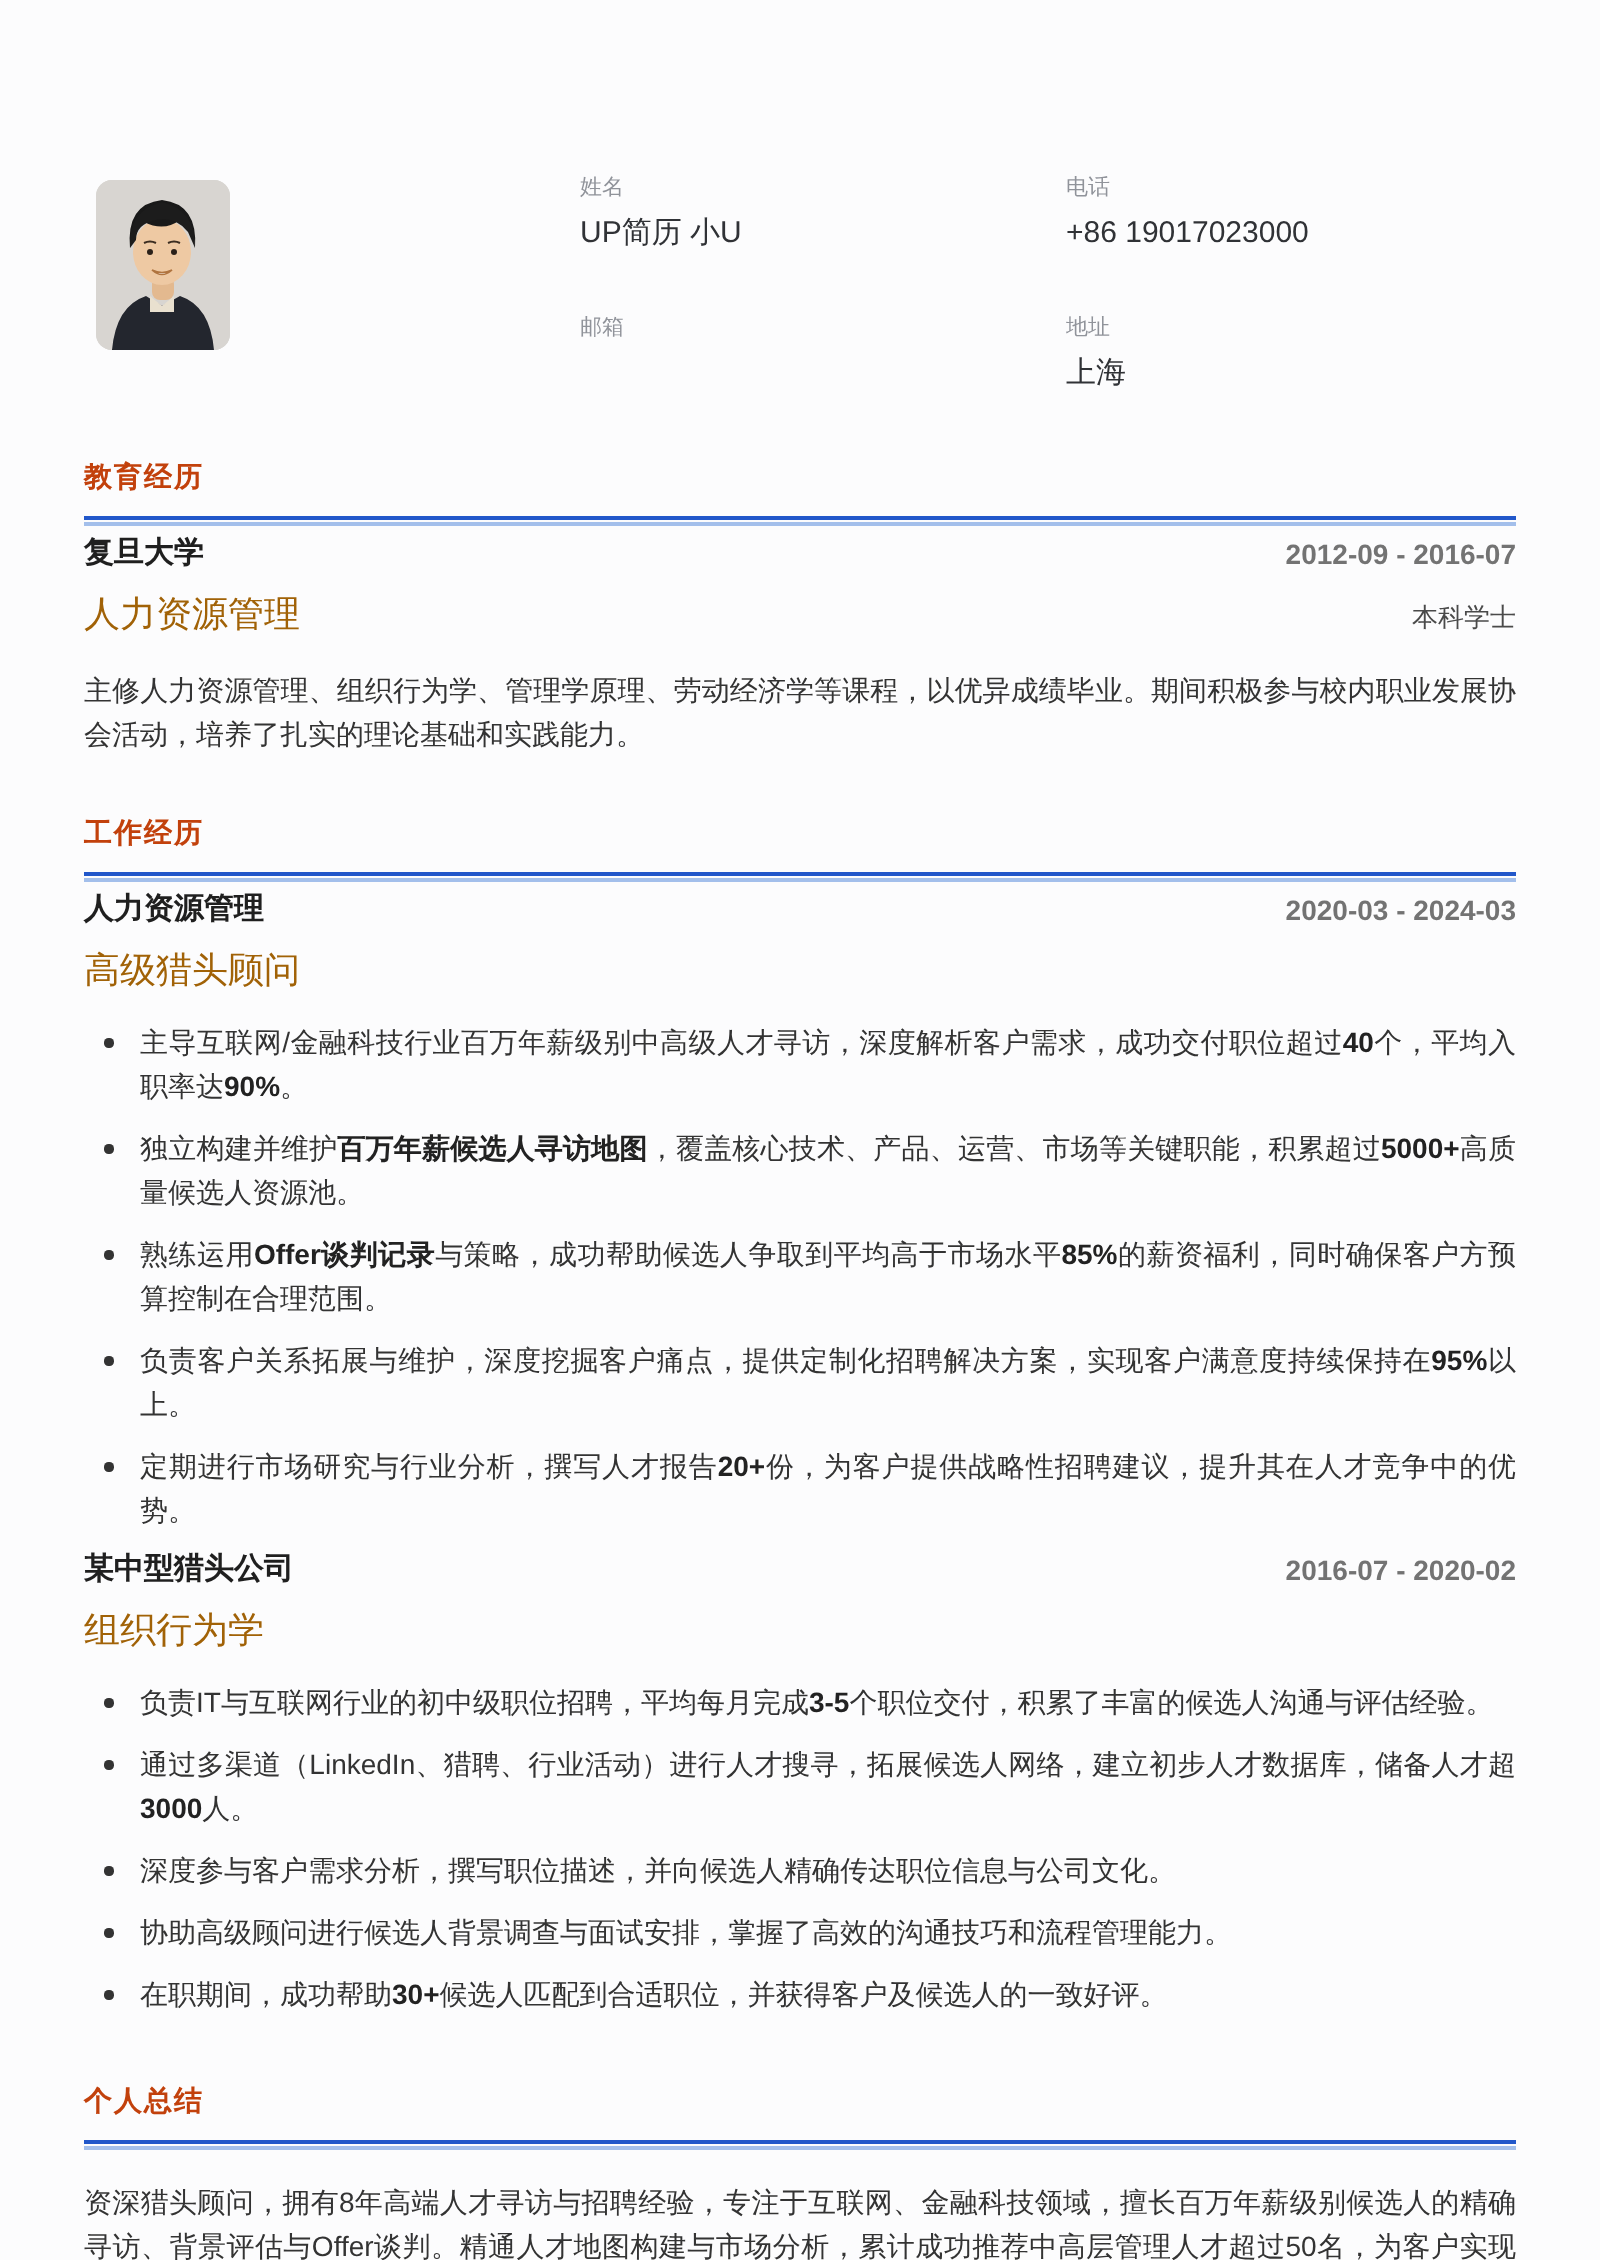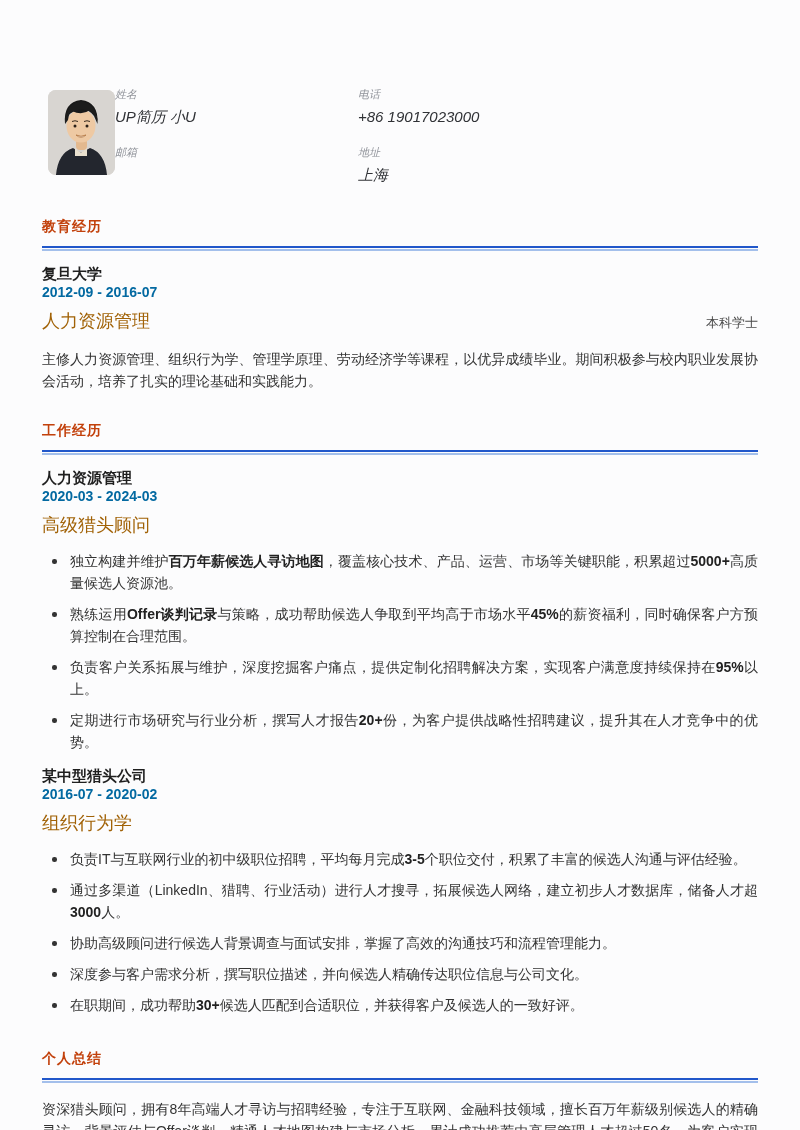--- a/index.html
+++ b/index.html
@@ -12,42 +12,43 @@
   .page{width:800px;height:1130px;position:relative;}
 
   
   .header{display:flex;align-items:flex-start;padding:88px 42px 0 48px;}
   .photo{
     width:67px;height:85px;border-radius:8px;overflow:hidden;flex:0 0 auto;
     margin-top:2px;background:#d8d6d3;
   }
   .photo svg{display:block;width:100%;height:100%;}
   .contact{
-    display:grid;grid-template-columns:243px 230px;row-gap:20px;font-style:italic;
+    margin-left:175px;
+    display:grid;grid-template-columns:243px 230px;row-gap:32px;
   }
   .field-label{display:block;font-size:11px;color:#90939a;line-height:13px;}
   .field-value{display:block;margin-top:7px;font-size:15px;color:#303236;line-height:18px;}
 
   
   .section{margin:0 42px;}
   .section-title{
     font-size:14px;font-weight:bold;color:#c2410c;line-height:21px;letter-spacing:1px;
   }
   .title-rule{
     margin-top:9px;height:1px;
     border-top:2.5px solid #2157ca;
     border-bottom:2px solid #a3bfeb;
   }
   .sec-education{margin-top:32px;}
   .sec-work{margin-top:28px;}
   .sec-summary{margin-top:32px;}
 
-  .entry-head{display:flex;justify-content:space-between;align-items:flex-start;margin-top:14px;flex-direction:column;}
+  .entry-head{display:flex;justify-content:space-between;align-items:center;margin-top:4px;}
   .entry-name{font-size:15px;font-weight:bold;color:#1f1f1f;}
-  .entry-date{font-size:14px;font-weight:bold;color:#0369a1;}
+  .entry-date{font-size:14px;font-weight:bold;color:#737373;}
   .entry-sub{display:flex;justify-content:space-between;align-items:baseline;margin-top:9px;}
   .entry-role{font-size:18px;color:#a16207;}
   .entry-degree{font-size:13px;color:#4a4a4a;}
 
   .para{margin-top:15px;font-size:14px;line-height:22px;color:#333;text-align:justify;}
 
   .bullets{list-style:none;margin:13px 0 0 0;padding:0;}
   .bullets li{
     position:relative;padding-left:28px;margin-bottom:9px;
     font-size:14px;line-height:22px;color:#333;text-align:justify;
@@ -120,40 +121,41 @@
     <div>
   <div class="job">
     <div class="entry-head">
       <span class="entry-name">人力资源管理</span>
       <span class="entry-date">2020-03 - 2024-03</span>
     </div>
     <div class="entry-sub">
       <span class="entry-role">高级猎头顾问</span>
     </div>
     <ul class="bullets">
+            <li><span>主导互联网/金融科技行业百万年薪级别中高级人才寻访，深度解析客户需求，成功交付职位超过</span><strong>40</strong><span>个，平均入职率达</span><strong>90%</strong><span>。</span></li>
             <li><span>独立构建并维护</span><strong>百万年薪候选人寻访地图</strong><span>，覆盖核心技术、产品、运营、市场等关键职能，积累超过</span><strong>5000+</strong><span>高质量候选人资源池。</span></li>
-            <li><span>熟练运用</span><strong>Offer谈判记录</strong><span>与策略，成功帮助候选人争取到平均高于市场水平</span><strong>45%</strong><span>的薪资福利，同时确保客户方预算控制在合理范围。</span></li>
+            <li><span>熟练运用</span><strong>Offer谈判记录</strong><span>与策略，成功帮助候选人争取到平均高于市场水平</span><strong>85%</strong><span>的薪资福利，同时确保客户方预算控制在合理范围。</span></li>
             <li><span>负责客户关系拓展与维护，深度挖掘客户痛点，提供定制化招聘解决方案，实现客户满意度持续保持在</span><strong>95%</strong><span>以上。</span></li>
             <li><span>定期进行市场研究与行业分析，撰写人才报告</span><strong>20+</strong><span>份，为客户提供战略性招聘建议，提升其在人才竞争中的优势。</span></li>
           </ul>
   </div>
 
   <div class="job">
     <div class="entry-head">
       <span class="entry-name">某中型猎头公司</span>
       <span class="entry-date">2016-07 - 2020-02</span>
     </div>
     <div class="entry-sub">
       <span class="entry-role">组织行为学</span>
     </div>
     <ul class="bullets">
             <li><span>负责IT与互联网行业的初中级职位招聘，平均每月完成</span><strong>3-5</strong><span>个职位交付，积累了丰富的候选人沟通与评估经验。</span></li>
             <li><span>通过多渠道（LinkedIn、猎聘、行业活动）进行人才搜寻，拓展候选人网络，建立初步人才数据库，储备人才超</span><strong>3000</strong><span>人。</span></li>
+            <li><span>深度参与客户需求分析，撰写职位描述，并向候选人精确传达职位信息与公司文化。</span></li>
             <li><span>协助高级顾问进行候选人背景调查与面试安排，掌握了高效的沟通技巧和流程管理能力。</span></li>
-            <li><span>深度参与客户需求分析，撰写职位描述，并向候选人精确传达职位信息与公司文化。</span></li>
             <li><span>在职期间，成功帮助</span><strong>30+</strong><span>候选人匹配到合适职位，并获得客户及候选人的一致好评。</span></li>
           </ul>
   </div>
 </div>
   </div>
 
   <div class="section sec-summary">
     <div class="section-title">个人总结</div>
     <div class="title-rule"></div>
     <div class="para">资深猎头顾问，拥有8年高端人才寻访与招聘经验，专注于互联网、金融科技领域，擅长百万年薪级别候选人的精确寻访、背景评估与Offer谈判。精通人才地图构建与市场分析，累计成功推荐中高层管理人才超过50名，为客户实现关键人才引进，有效推动组织发展与业务增长。具备卓越的沟通能力和战略眼光，致力于为企业和候选人创造双赢价值。</div>

